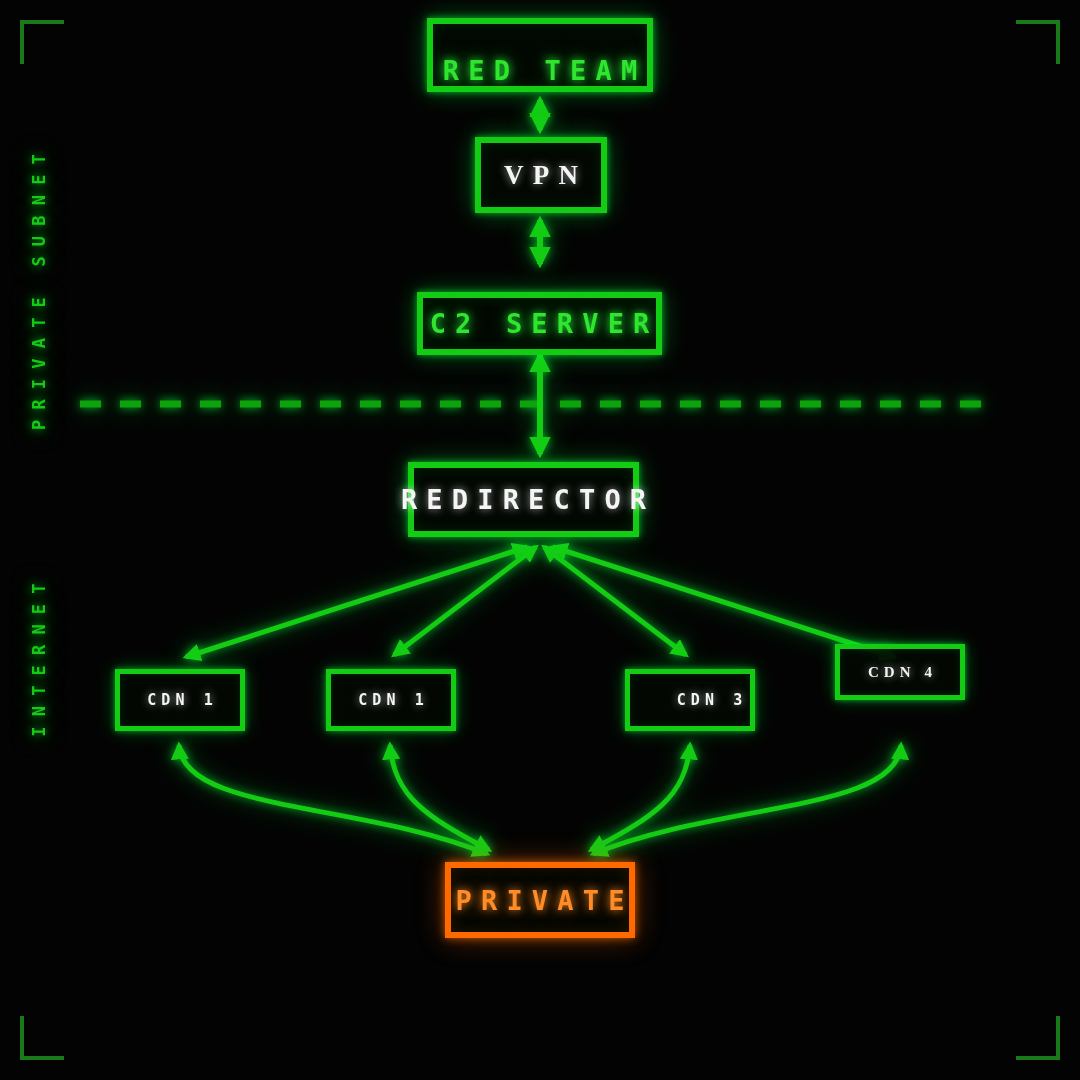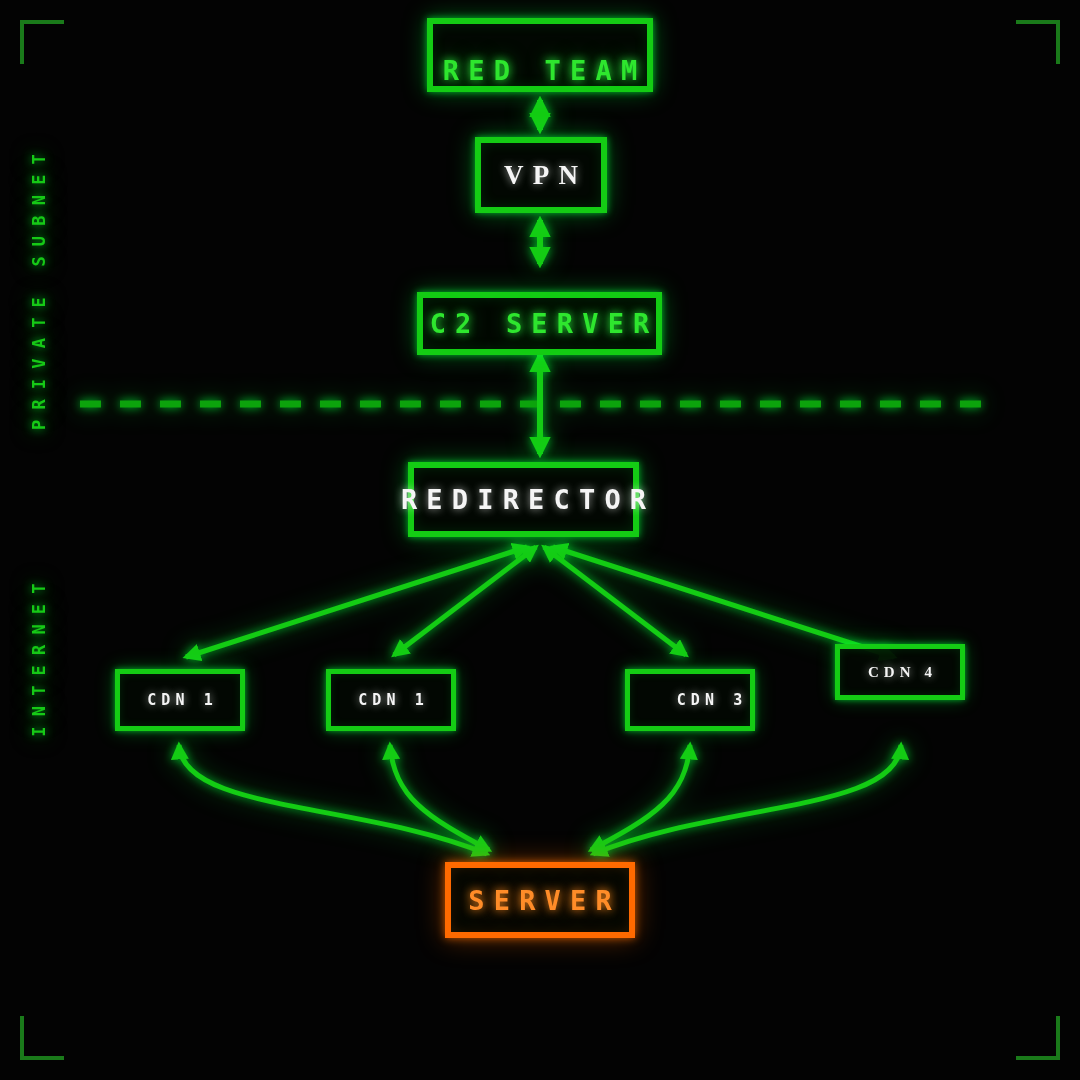--- a/index.html
+++ b/index.html
@@ -121,16 +121,16 @@
   <div class="node cdn" id="node-cdn2">
     <span>CDN 1</span>
   </div>
   <div class="node cdn" id="node-cdn3">
     <span>CDN 3</span>
   </div>
   <div class="node cdn" id="node-cdn4">
     <span>CDN 4</span>
   </div>
   <div class="node" id="node-target">
-    <span>SERVER</span>
+    <span>PRIVATE</span>
   </div>
 
 </div>
 
 </body></html>

